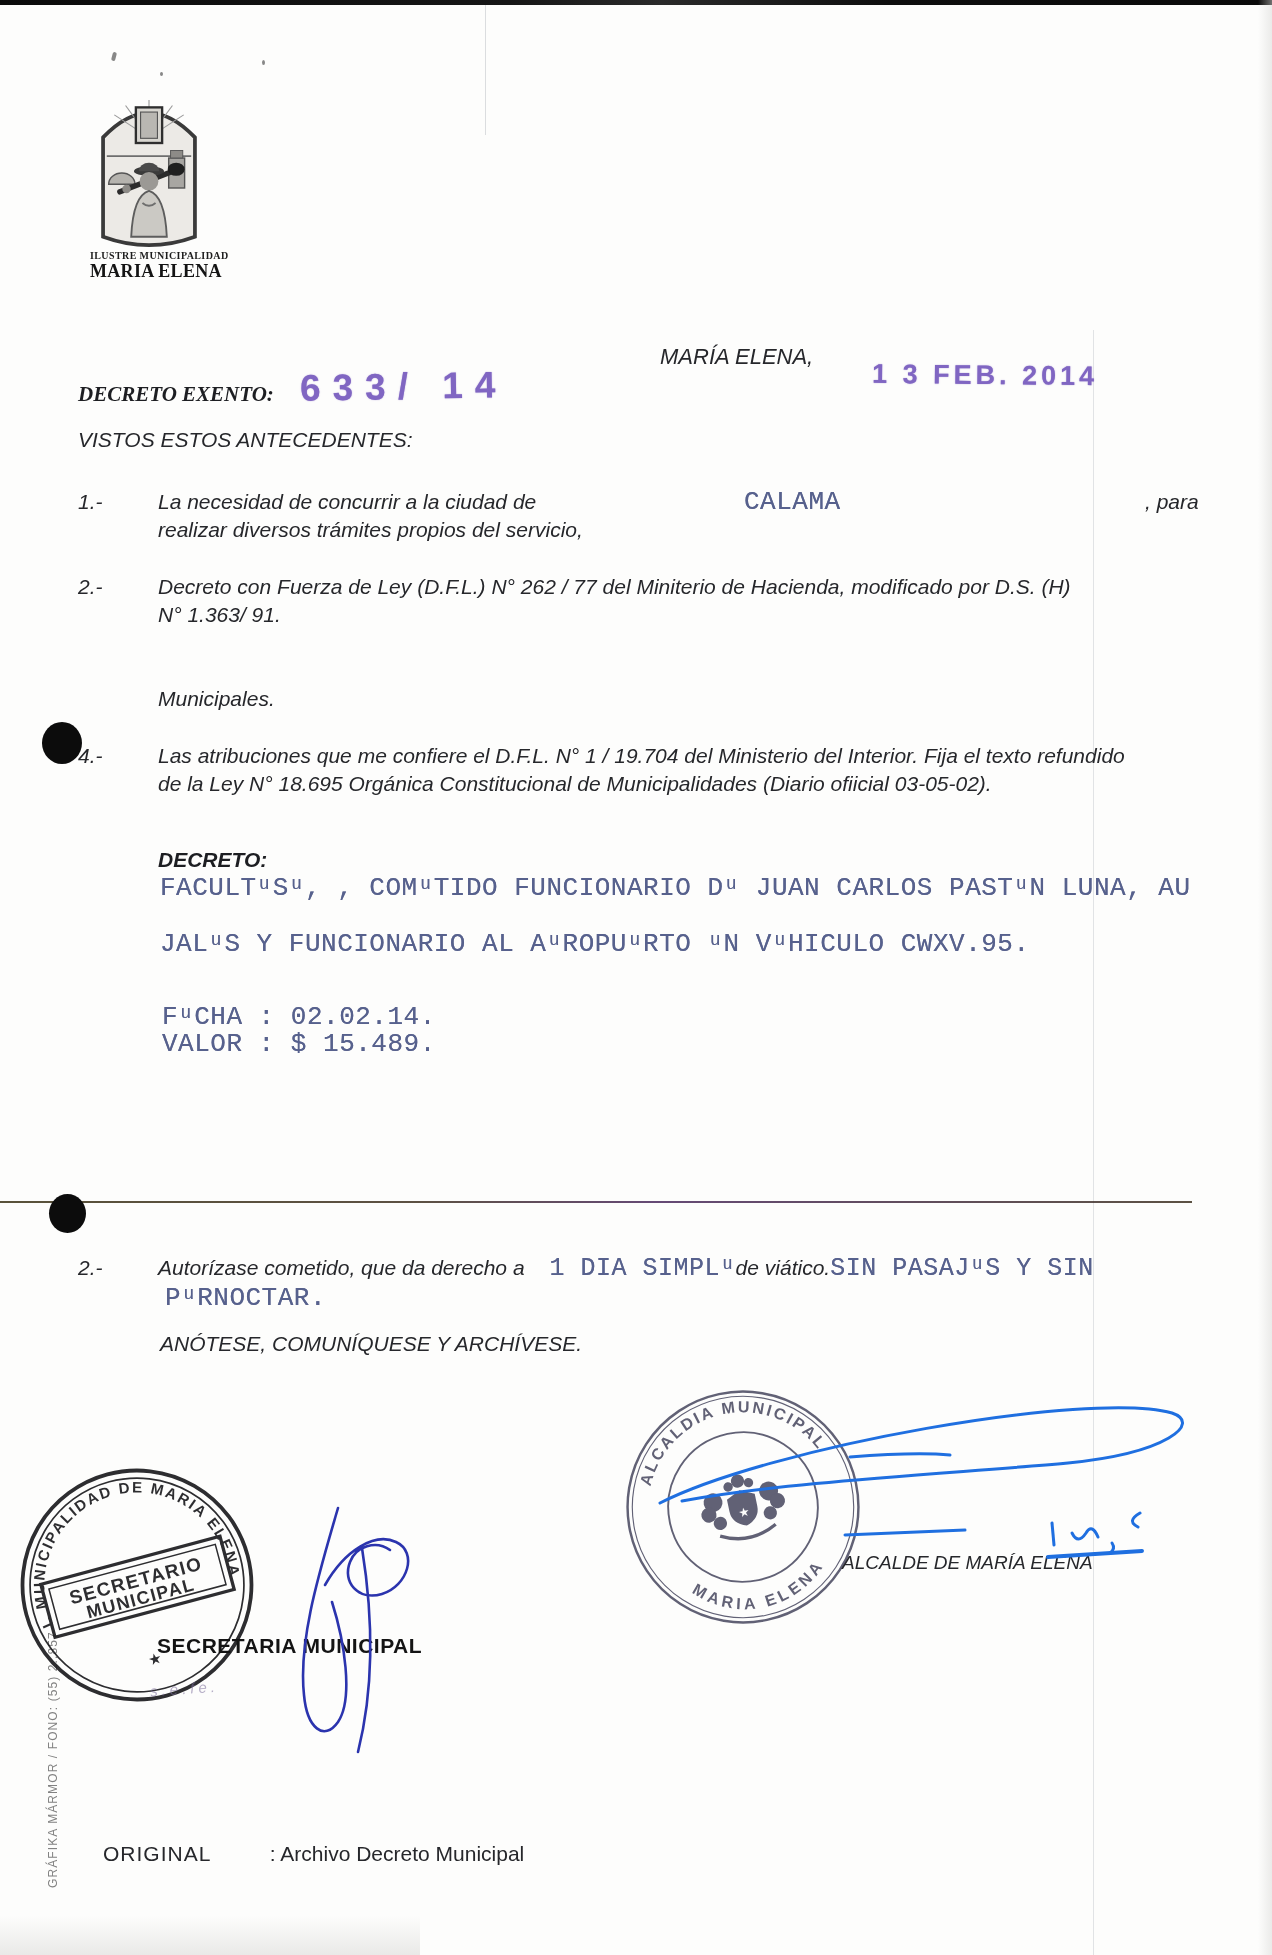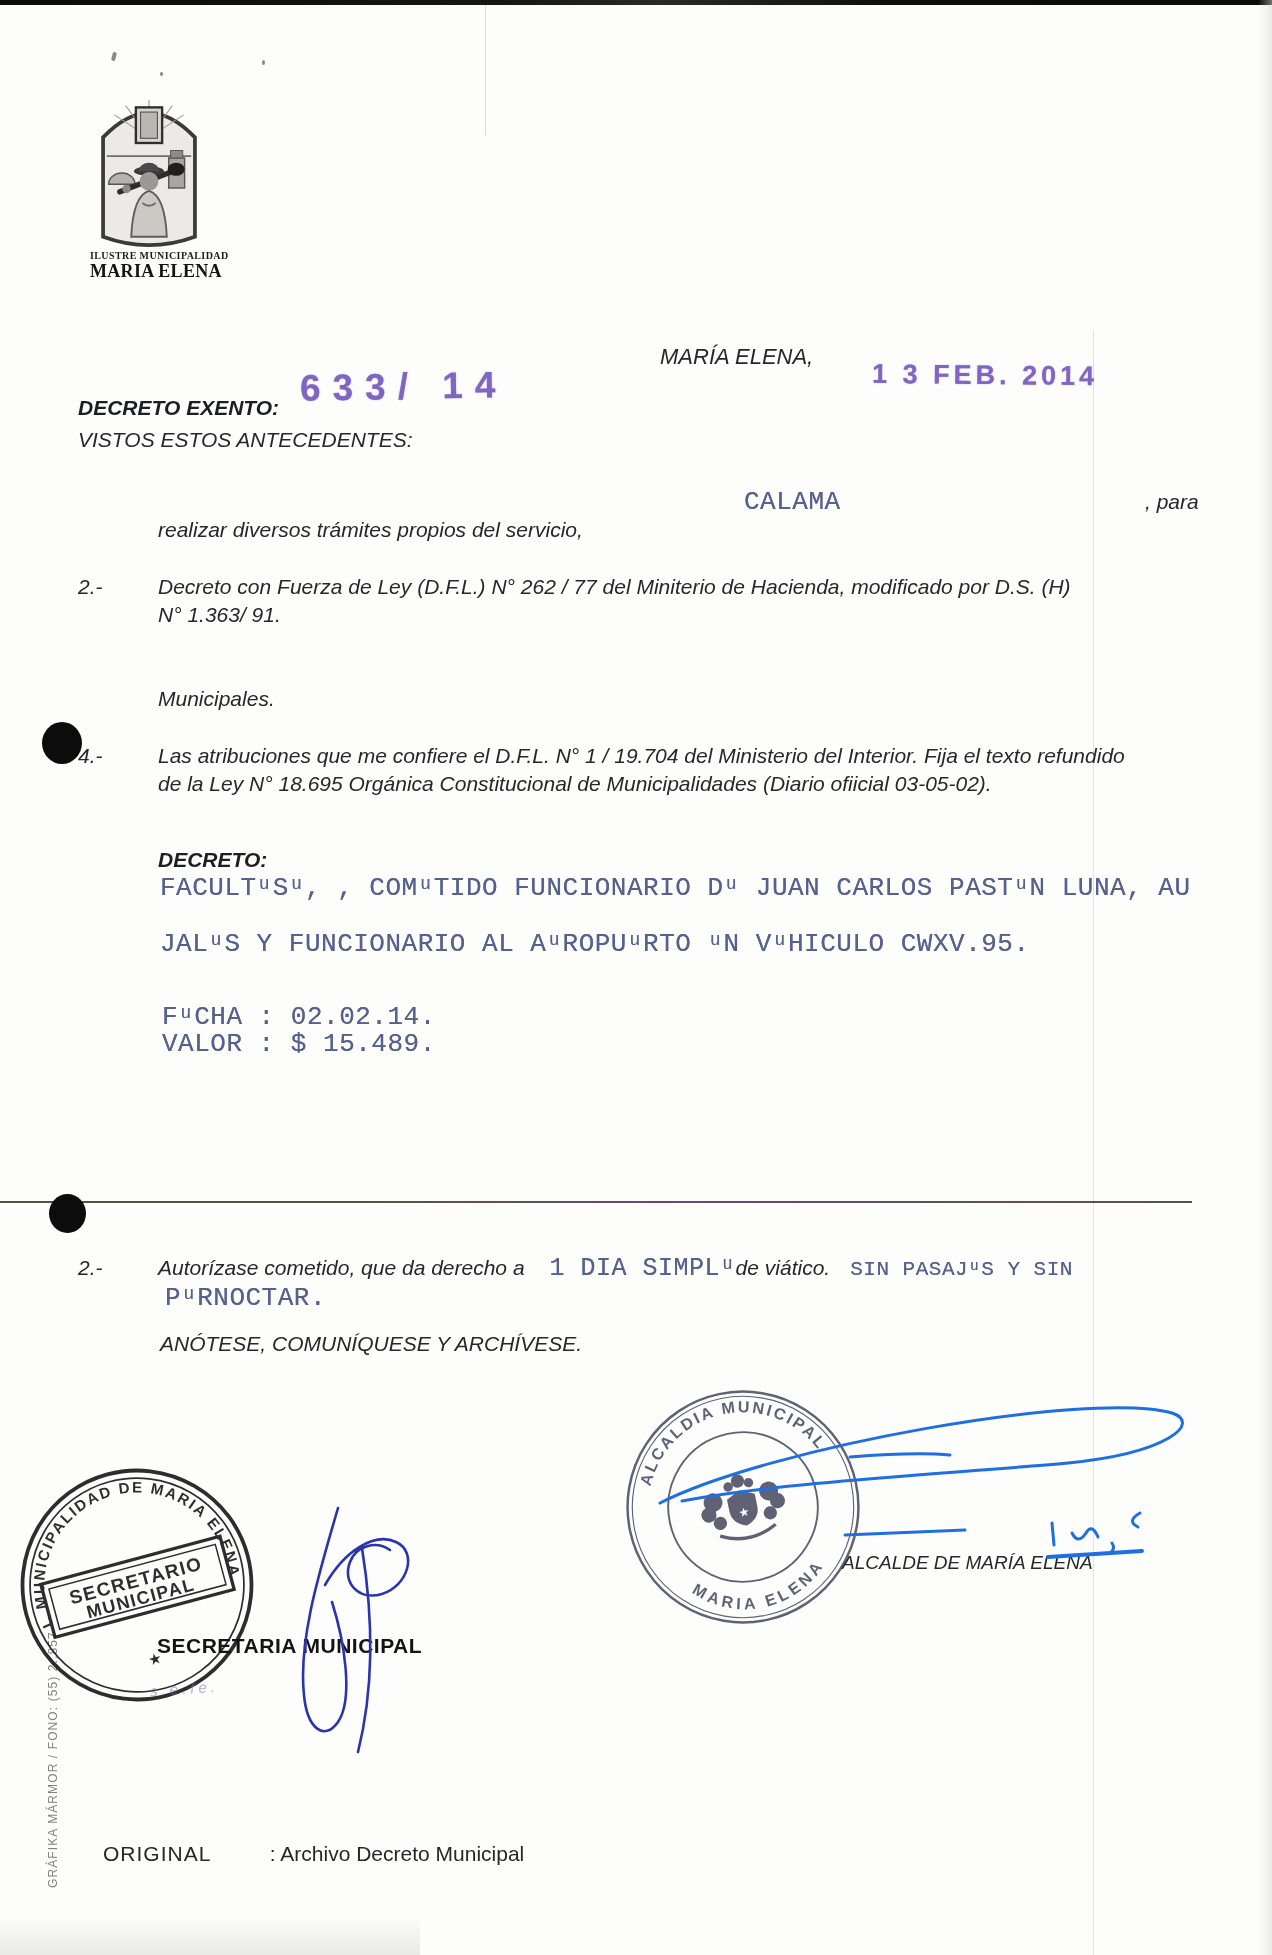--- a/index.html
+++ b/index.html
@@ -69,25 +69,28 @@
       <circle cx="33" cy="97" r="4.5" fill="#8d8b87"></circle>
       <path d="M 50,112 q 7,6 14,0" fill="none" stroke="#6e6e6e" stroke-width="2"></path>
     </svg>
     <div class="logo-cap1" style="width:118px;margin-top:2px;">ILUSTRE MUNICIPALIDAD</div>
     <div class="logo-cap2" style="width:118px;">MARIA ELENA</div>
   </div>
 
   <div class="abs it" style="left:660px;top:344px;font-size:22px;">MARÍA ELENA,</div>
   <div class="abs stamp-ink" style="left:872px;top:360px;font-size:27px;letter-spacing:4px;transform:rotate(.6deg);">1 3  FEB. 2014</div>
 
-  <div class="abs itb" style="left:78px;top:396px;">DECRETO EXENTO:</div>
+  <div class="abs itb" style="left:78px;top:382px;font-family:Liberation Serif, serif;">DECRETO EXENTO:</div>
   <div class="abs stamp-ink" style="left:300px;top:366px;font-size:37px;letter-spacing:12px;transform:rotate(-1deg);">633/ 14</div>
 
   <div class="abs it" style="left:78px;top:428px;">VISTOS ESTOS ANTECEDENTES:</div>
 
+  <div class="abs" style="left:78px;top:490px;">
+    <span class="item-num">1.-</span><span class="it">La necesidad de concurrir a la ciudad de</span>
+  </div>
   <div class="abs tw" style="left:744px;top:487px;">CALAMA</div>
   <div class="abs it" style="left:1145px;top:490px;">, para</div>
   <div class="abs it" style="left:158px;top:518px;">realizar diversos trámites propios del servicio,</div>
 
   <div class="abs" style="left:78px;top:575px;">
     <span class="item-num">2.-</span><span class="it">Decreto con Fuerza de Ley (D.F.L.) N° 262 / 77 del Miniterio de Hacienda, modificado por D.S. (H)</span>
   </div>
   <div class="abs it" style="left:158px;top:603px;">N° 1.363/ 91.</div>
 
   <div class="abs it" style="left:158px;top:687px;">Municipales.</div>
@@ -102,21 +105,21 @@
   <div class="abs itb" style="left:158px;top:848px;font-style:italic;">DECRETO:</div>
   <div class="abs tw" style="left:160px;top:873px;">FACULTᵘSᵘ,  , COMᵘTIDO FUNCIONARIO Dᵘ JUAN CARLOS PASTᵘN LUNA, AU</div>
   <div class="abs tw" style="left:160px;top:929px;">JALᵘS Y FUNCIONARIO AL AᵘROPUᵘRTO ᵘN VᵘHICULO CWXV.95.</div>
   <div class="abs tw" style="left:162px;top:1002px;">FᵘCHA : 02.02.14.</div>
   <div class="abs tw" style="left:162px;top:1029px;">VALOR : $ 15.489.</div>
 
   <div class="abs divider"></div>
   <div class="abs punch" style="left:49px;top:1194px;width:37px;height:39px;"></div>
 
   <div class="abs" style="left:78px;top:1254px;white-space:nowrap;">
-    <span class="item-num">2.-</span><span class="it">Autorízase cometido, que da derecho a</span><span class="tw" style="font-size:25px;margin-left:25px;">1 DIA SIMPLᵘ</span><span class="it">de viático.</span><span class="tw" style="font-size:21px;margin-left:20px;">SIN PASAJᵘS Y SIN</span>
+    <span class="item-num">2.-</span><span class="it">Autorízase cometido, que da derecho a</span><span class="tw" style="font-size:25px;margin-left:25px;">1 DIA SIMPLᵘ</span><span class="it">de viático.</span><span class="tw" style="font-size:25px;">SIN PASAJᵘS Y SIN</span>
   </div>
   <div class="abs tw" style="left:165px;top:1283px;">PᵘRNOCTAR.</div>
   <div class="abs it" style="left:160px;top:1332px;">ANÓTESE, COMUNÍQUESE Y ARCHÍVESE.</div>
 
   <div class="abs" style="left:620px;top:1384px;width:246px;height:246px;">
     <svg width="246" height="246" viewBox="0 0 260 260">
       <g transform="rotate(-12 130 130)" opacity="0.88">
         <circle cx="130" cy="130" r="122" fill="none" stroke="#4c4c63" stroke-width="2.6"></circle>
         <circle cx="130" cy="130" r="117" fill="none" stroke="#4c4c63" stroke-width="1.2"></circle>
         <circle cx="130" cy="130" r="79" fill="none" stroke="#4c4c63" stroke-width="2"></circle>

